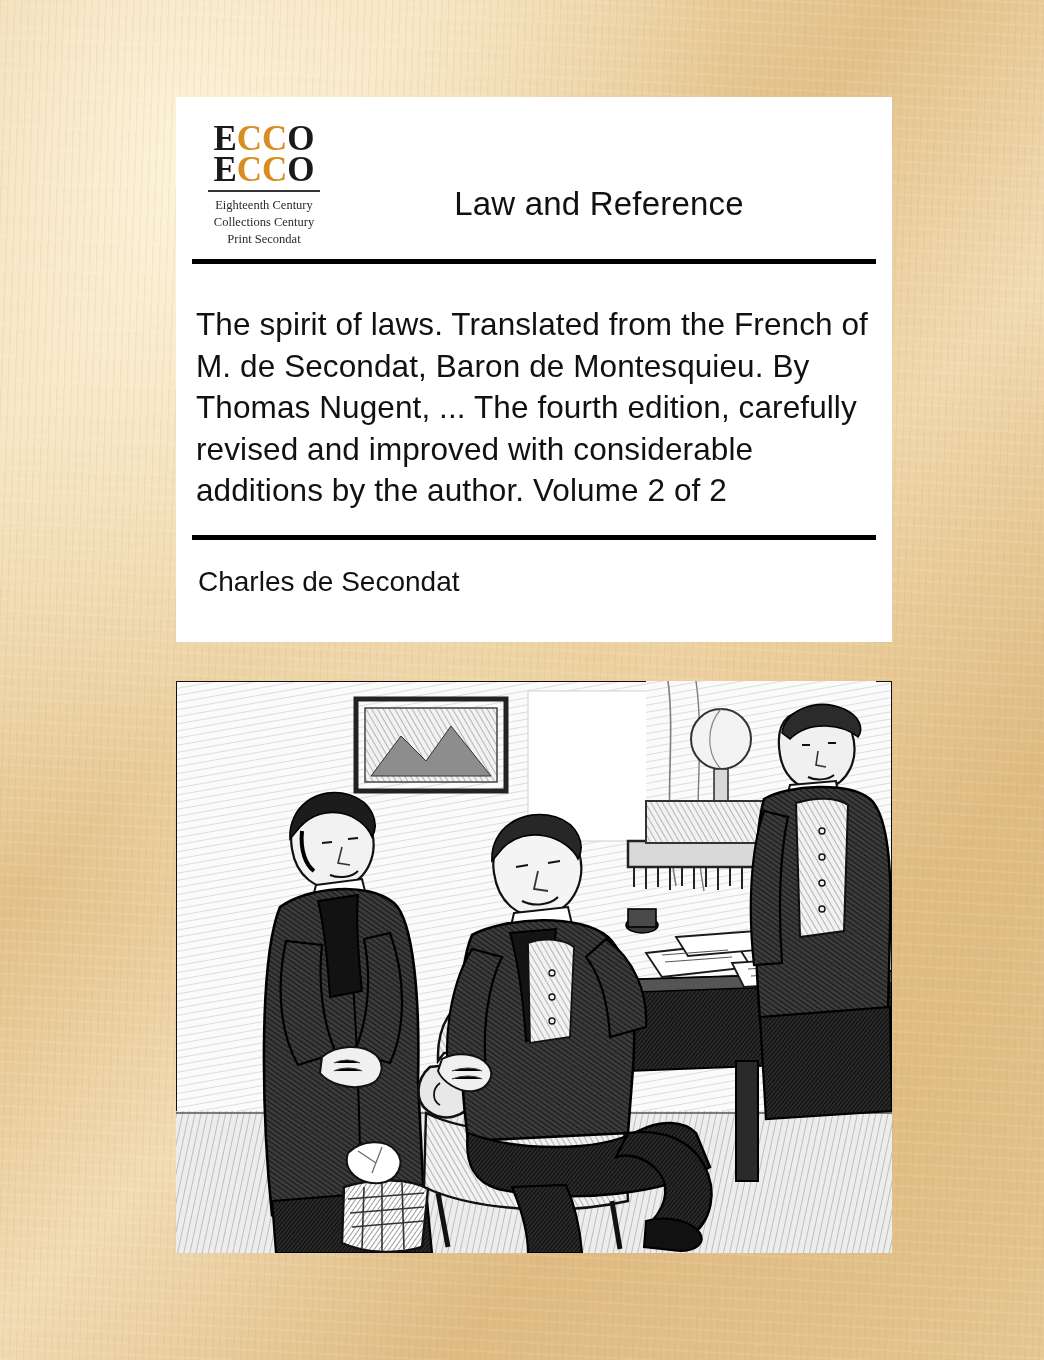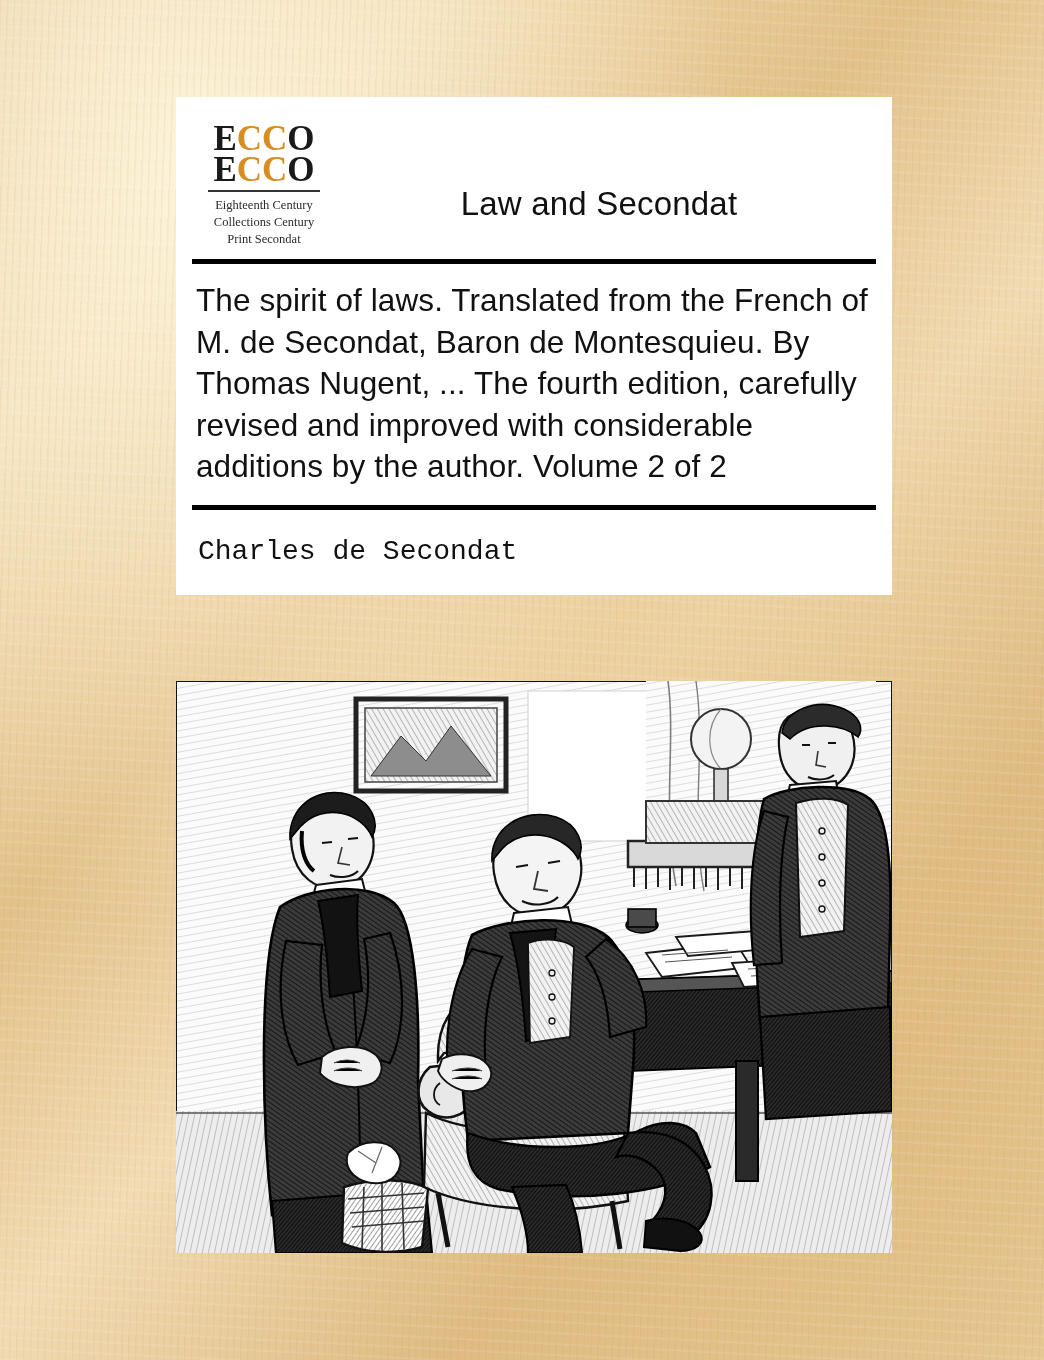--- a/index.html
+++ b/index.html
@@ -87,31 +87,31 @@
     padding-top: 46px;
     padding-right: 10px;
     letter-spacing: 0.2px;
   }
   .rule-thick {
     height: 5px;
     background: #000;
     margin: 0 16px;
   }
   .title-block {
-    padding: 16px 20px 17px 20px;
+    padding: 16px 20px 23px 20px;
+    margin-top: 24px;
   }
   .title {
     font-size: 31.5px;
     line-height: 1.32;
     color: #111;
     letter-spacing: 0.1px;
   }
   .author-block {
-    padding: 26px 20px 28px 22px;
-    font-family: Liberation Mono, monospace;
+    padding: 26px 20px 44px 22px;
   }
   .author {
     font-size: 28px;
     color: #111;
   }
   .illustration {
     position: absolute;
     left: 176px;
     top: 681px;
     width: 716px;
@@ -136,21 +136,21 @@
         <div class="ecco-line1"><span>E</span><span class="oo">CC</span><span>O</span></div>
         <div class="ecco-line2"><span>E</span><span class="oo">CC</span><span>O</span></div>
       </div>
       <div class="ecco-rule"></div>
       <div class="ecco-sub">
         <div>Eighteenth Century</div>
         <div>Collections Century</div>
         <div>Print Secondat</div>
       </div>
     </div>
-    <div class="category">Law and Secondat</div>
+    <div class="category">Law and Reference</div>
   </div>
 
   <div class="rule-thick"></div>
 
   <div class="title-block">
     <div class="title">The spirit of laws. Translated from the French of M. de Secondat, Baron de Montesquieu. By Thomas Nugent, ... The fourth edition, carefully revised and improved with considerable additions by the author. Volume 2 of 2</div>
   </div>
 
   <div class="rule-thick"></div>
 

